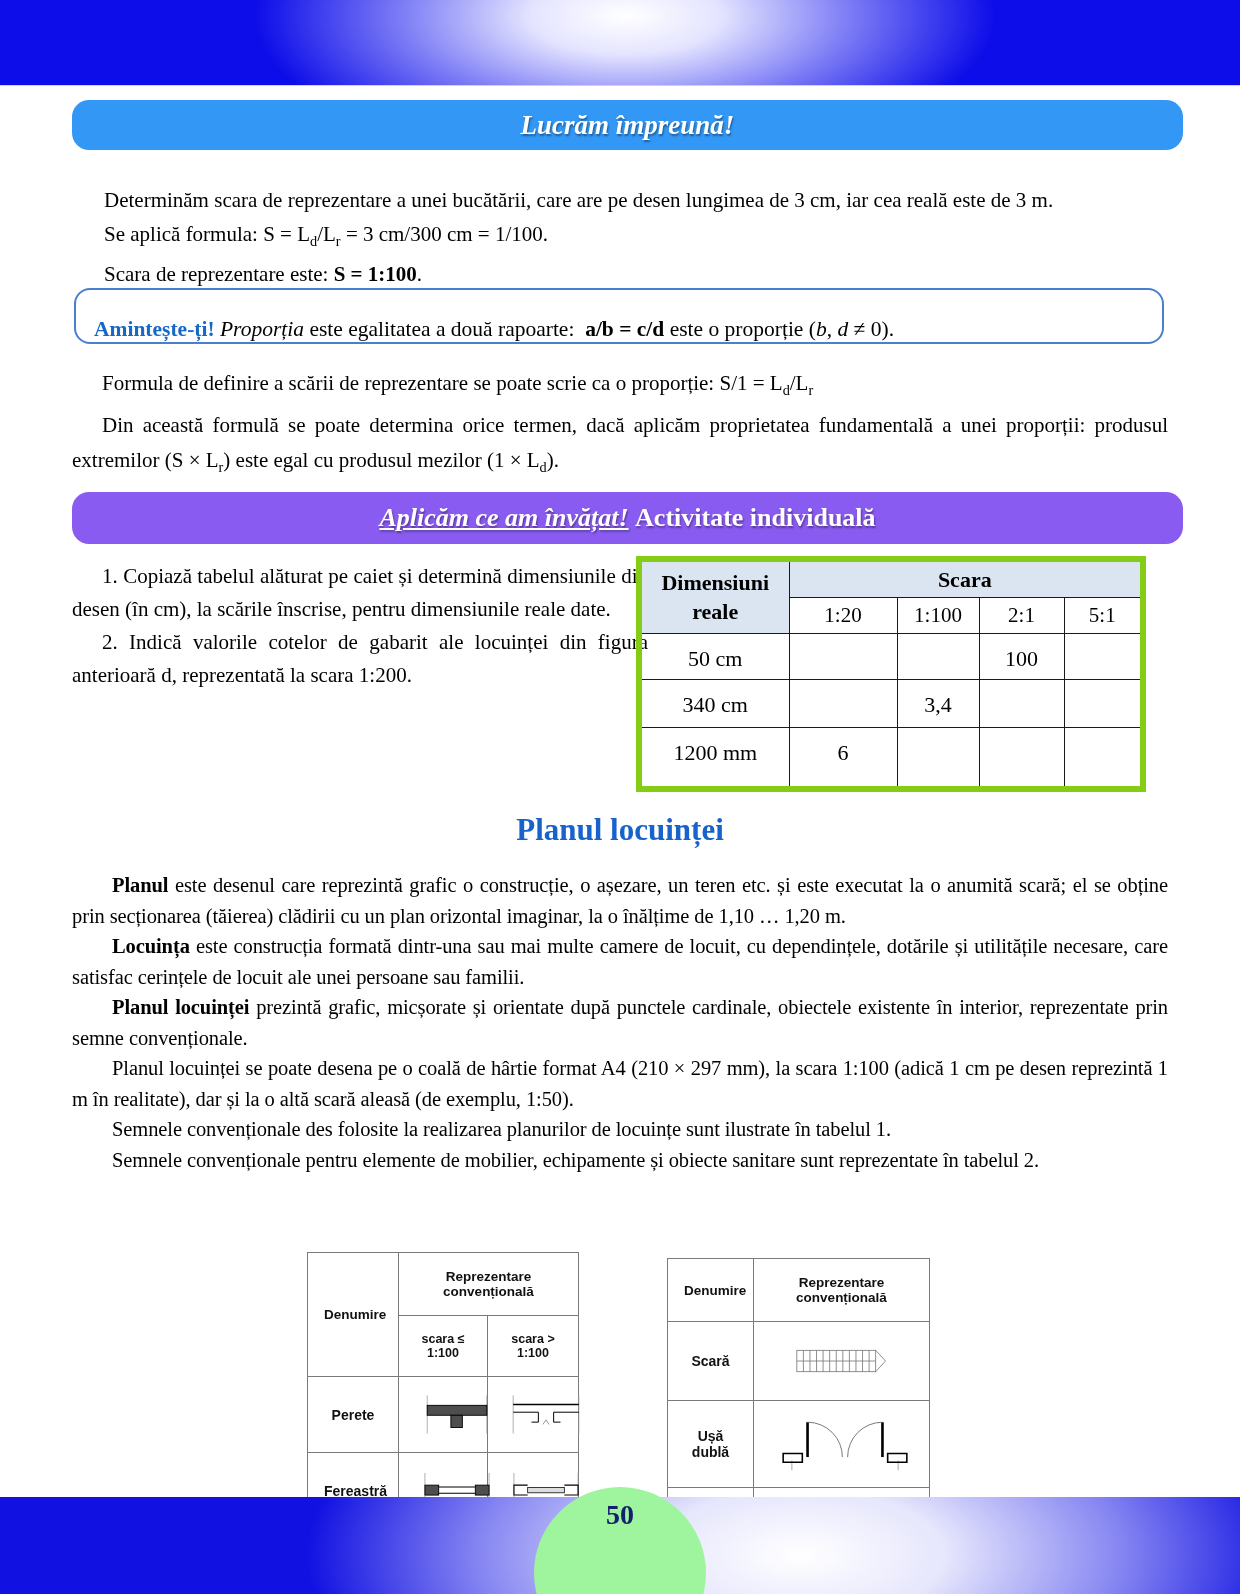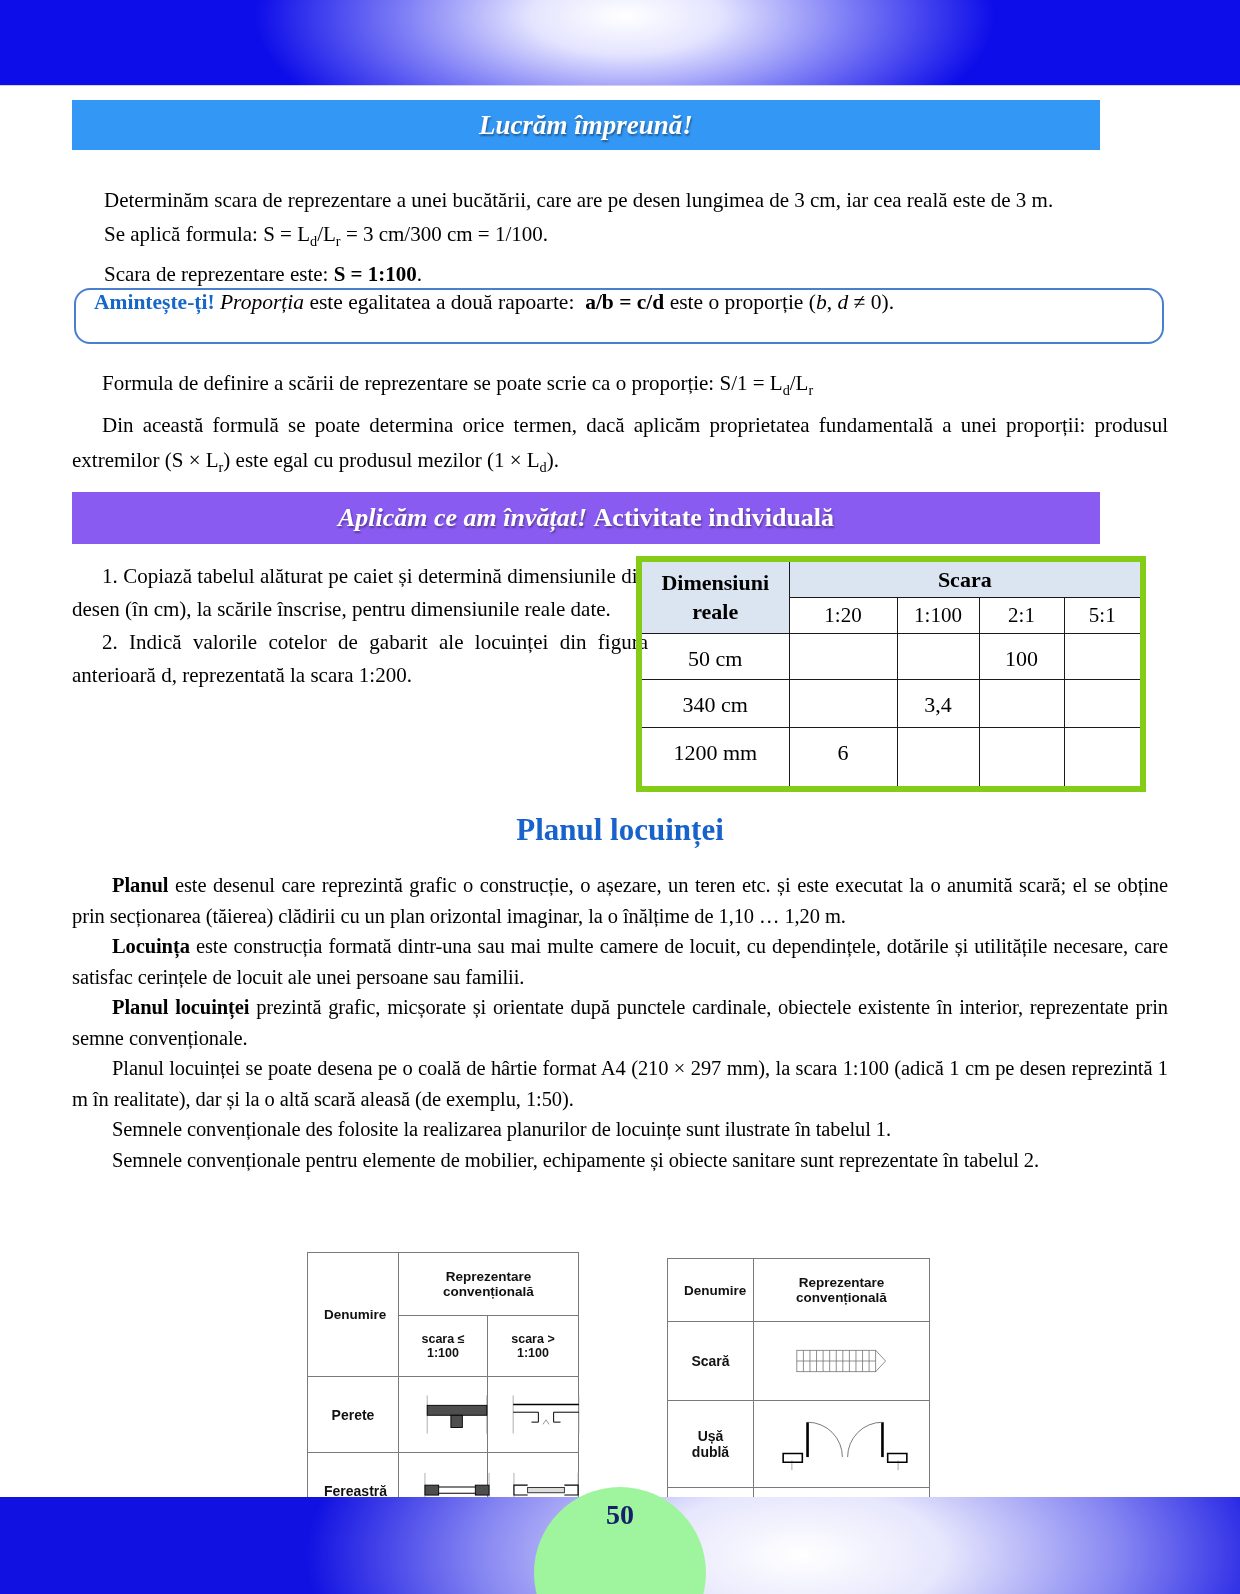--- a/index.html
+++ b/index.html
@@ -5,31 +5,31 @@
   html,body{margin:0;padding:0;background:#fff;}
   .page{position:relative;width:1240px;height:1594px;background:#ffffff;overflow:hidden;
         font-family:"Liberation Serif","DejaVu Serif",serif;color:#000;}
 
   
   .top-band{position:absolute;left:0;top:0;width:1240px;height:85px;
     background:radial-gradient(430px 175px at 625px 16px,#ffffff 0%,#e4e4ff 22%,#7d7df6 52%,#0d0de9 86%);
     border-bottom:1px solid #cfcff2;}
 
   
-  .banner{position:absolute;left:72px;width:1028px;display:flex;align-items:center;justify-content:center;
-    color:#fff;font-weight:bold;font-size:27px;text-shadow:1px 1.5px 2px rgba(0,0,0,.38);}
+  .banner{position:absolute;left:72px;width:1111px;display:flex;align-items:center;justify-content:center;
+    color:#fff;font-weight:bold;font-size:27px;text-shadow:1px 1.5px 2px rgba(0,0,0,.38);border-radius:17px;}
   .banner-blue{top:100px;height:50px;background:#3397f5;font-style:italic;}
   .banner-purple{top:492px;height:52px;background:#8a5bf0;font-size:26px;}
-  .banner-purple .it{font-style:italic;}
+  .banner-purple .it{font-style:italic;text-decoration:underline;}
 
   .intro{position:absolute;left:74px;top:184px;width:1092px;font-size:21px;line-height:33.5px;}
   .indent{padding-left:30px;}
 
   .remember-box{position:absolute;left:74px;top:288px;width:1090px;height:56px;box-sizing:border-box;
-    border:2px solid #4a7fd0;border-radius:16px;display:flex;align-items:flex-start;
+    border:2px solid #4a7fd0;border-radius:16px;display:flex;align-items:flex-end;
     padding:0 14px 0 18px;font-size:21.5px;background:#fff;}
 
   .formula{position:absolute;left:72px;top:366px;width:1096px;font-size:21px;line-height:35px;}
   .formula .para{text-align:justify;text-indent:30px;}
 
   .activity{position:absolute;left:72px;top:560px;width:576px;font-size:21px;line-height:33px;text-align:justify;}
   .activity p{margin:0;text-indent:30px;}
 
   
   .scale-table{position:absolute;left:636px;top:556px;border-collapse:collapse;table-layout:fixed;

